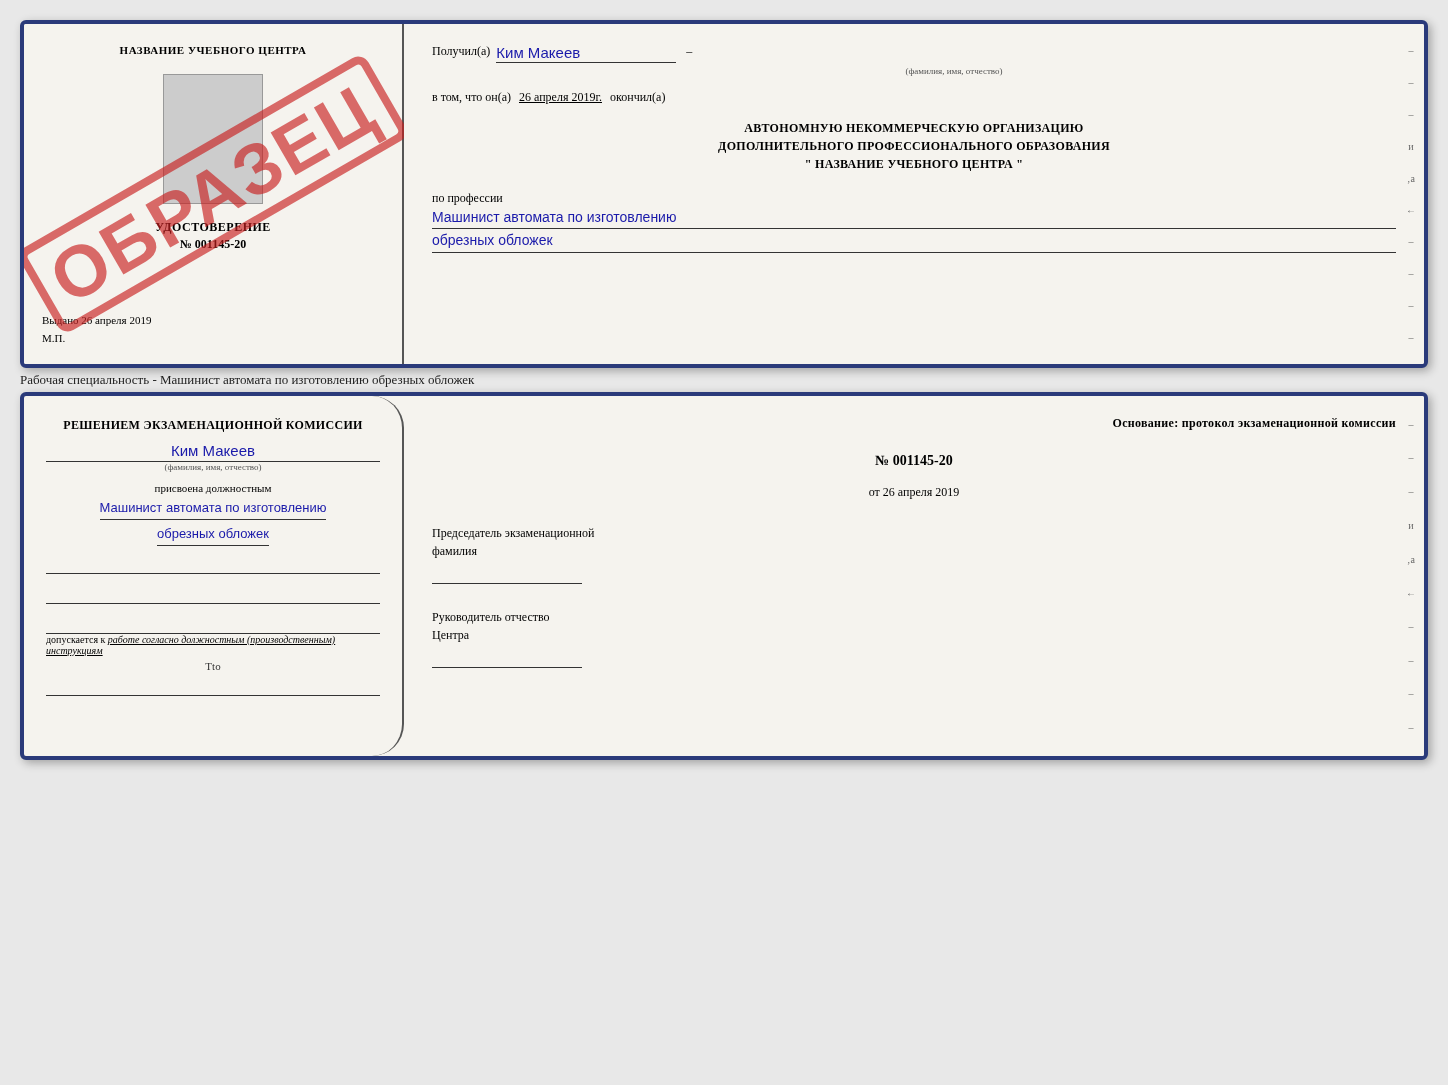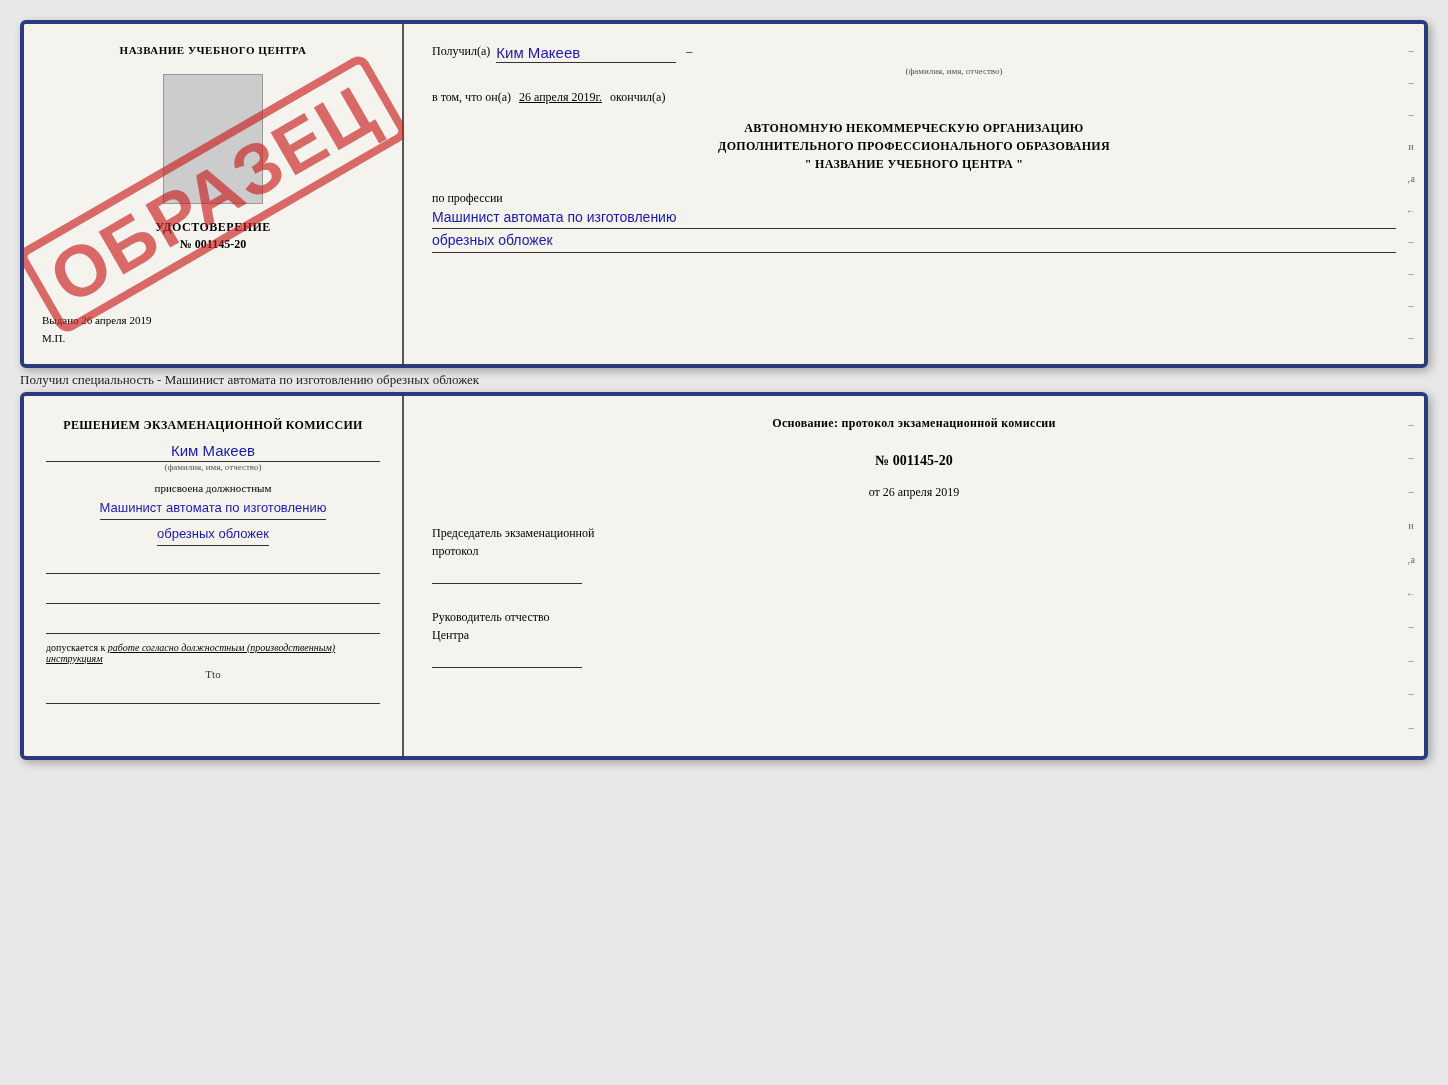--- a/index.html
+++ b/index.html
@@ -214,20 +214,21 @@
     }
 
     
     .bottom-card {
       background: #f5f3ee;
     }
 
     .bottom-card .doc-left {
       padding: 20px 22px;
       min-height: 360px;
+      border-radius: 32px;
     }
 
     .exam-commission-title {
       font-size: 12px;
       text-align: center;
       line-height: 1.5;
       font-weight: bold;
       letter-spacing: 0.3px;
       text-transform: uppercase;
       margin-bottom: 8px;
@@ -273,40 +274,39 @@
     }
 
     .underline-blank {
       border-bottom: 1px solid #333;
       height: 18px;
       width: 100%;
     }
 
     .допускается-text {
       font-size: 10px;
-      margin-top: 8px;
       font-family: Liberation Serif, serif;
     }
 
     .italic-underline {
       font-style: italic;
       text-decoration: underline;
     }
 
     
     .bottom-right-content {
       display: flex;
       flex-direction: column;
       gap: 16px;
       font-size: 12px;
     }
 
     .osnovaniye-title {
       font-size: 12px;
-      text-align: center;
+      text-align: right;
       text-transform: none;
       letter-spacing: 0.3px;
       font-weight: bold;
     }
 
     .protocol-number {
       font-size: 14px;
       text-align: center;
       font-weight: bold;
       margin-top: 6px;
@@ -417,21 +417,21 @@
         <span>‚а</span>
         <span>←</span>
         <span>–</span>
         <span>–</span>
         <span>–</span>
         <span>–</span>
       </div>
     </div>
   </div>
 
-  <div class="separator-text">Получил специальность - Машинист автомата по изготовлению обрезных обложек</div>
+  <div class="separator-text">Рабочая специальность - Машинист автомата по изготовлению обрезных обложек</div>
 
   <div class="document-card bottom-card">
 
     <div class="doc-left">
       <div class="exam-commission-title">Решением экзаменационной комиссии</div>
 
       <div style="width:100%; text-align:center;">
         <div class="person-name-bottom">Ким Макеев</div>
         <div class="fio-sublabel">(фамилия, имя, отчество)</div>
       </div>
@@ -464,21 +464,21 @@
 
         <div class="protocol-number">№ 001145-20</div>
 
         <div class="from-date-row">
           <span>от</span>
           <span>26 апреля 2019</span>
         </div>
 
         <div class="predsedatel-block">
           <div>Председатель экзаменационной</div>
-          <div>протокол</div>
+          <div>фамилия</div>
           <div class="signature-line"></div>
         </div>
 
         <div class="rukovoditel-block">
           <div>Руководитель отчество</div>
           <div>Центра</div>
           <div class="signature-line"></div>
         </div>
 
       </div>

